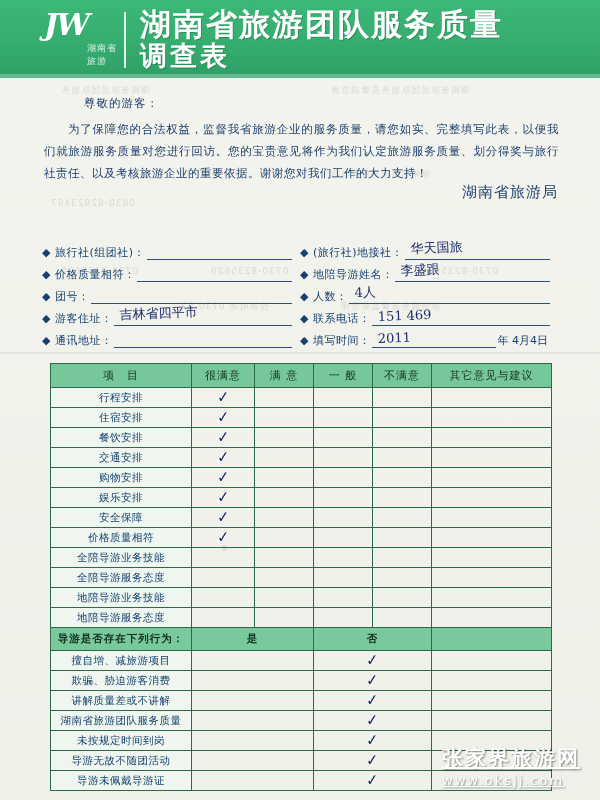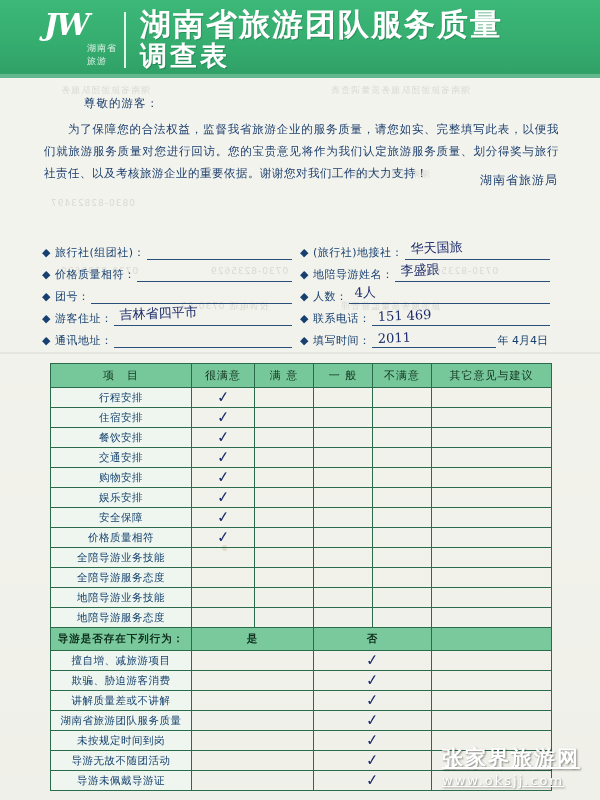--- a/index.html
+++ b/index.html
@@ -111,22 +111,22 @@
     width: 515px;
     font-size: 11.5px;
     line-height: 22px;
     color: #1c3f6e;
     text-align: justify;
     text-indent: 24px;
     letter-spacing: 0.5px;
   }
   #signature {
     position: absolute;
-    right: 42px; top: 172px;
-    font-size: 12px;
+    right: 42px; top: 183px;
+    font-size: 15px;
     color: #1c3f6e;
     letter-spacing: 1px;
   }
   
   #info {
     position: absolute;
     left: 42px; top: 238px;
     width: 516px;
     font-size: 11px;
     color: #17406f;

